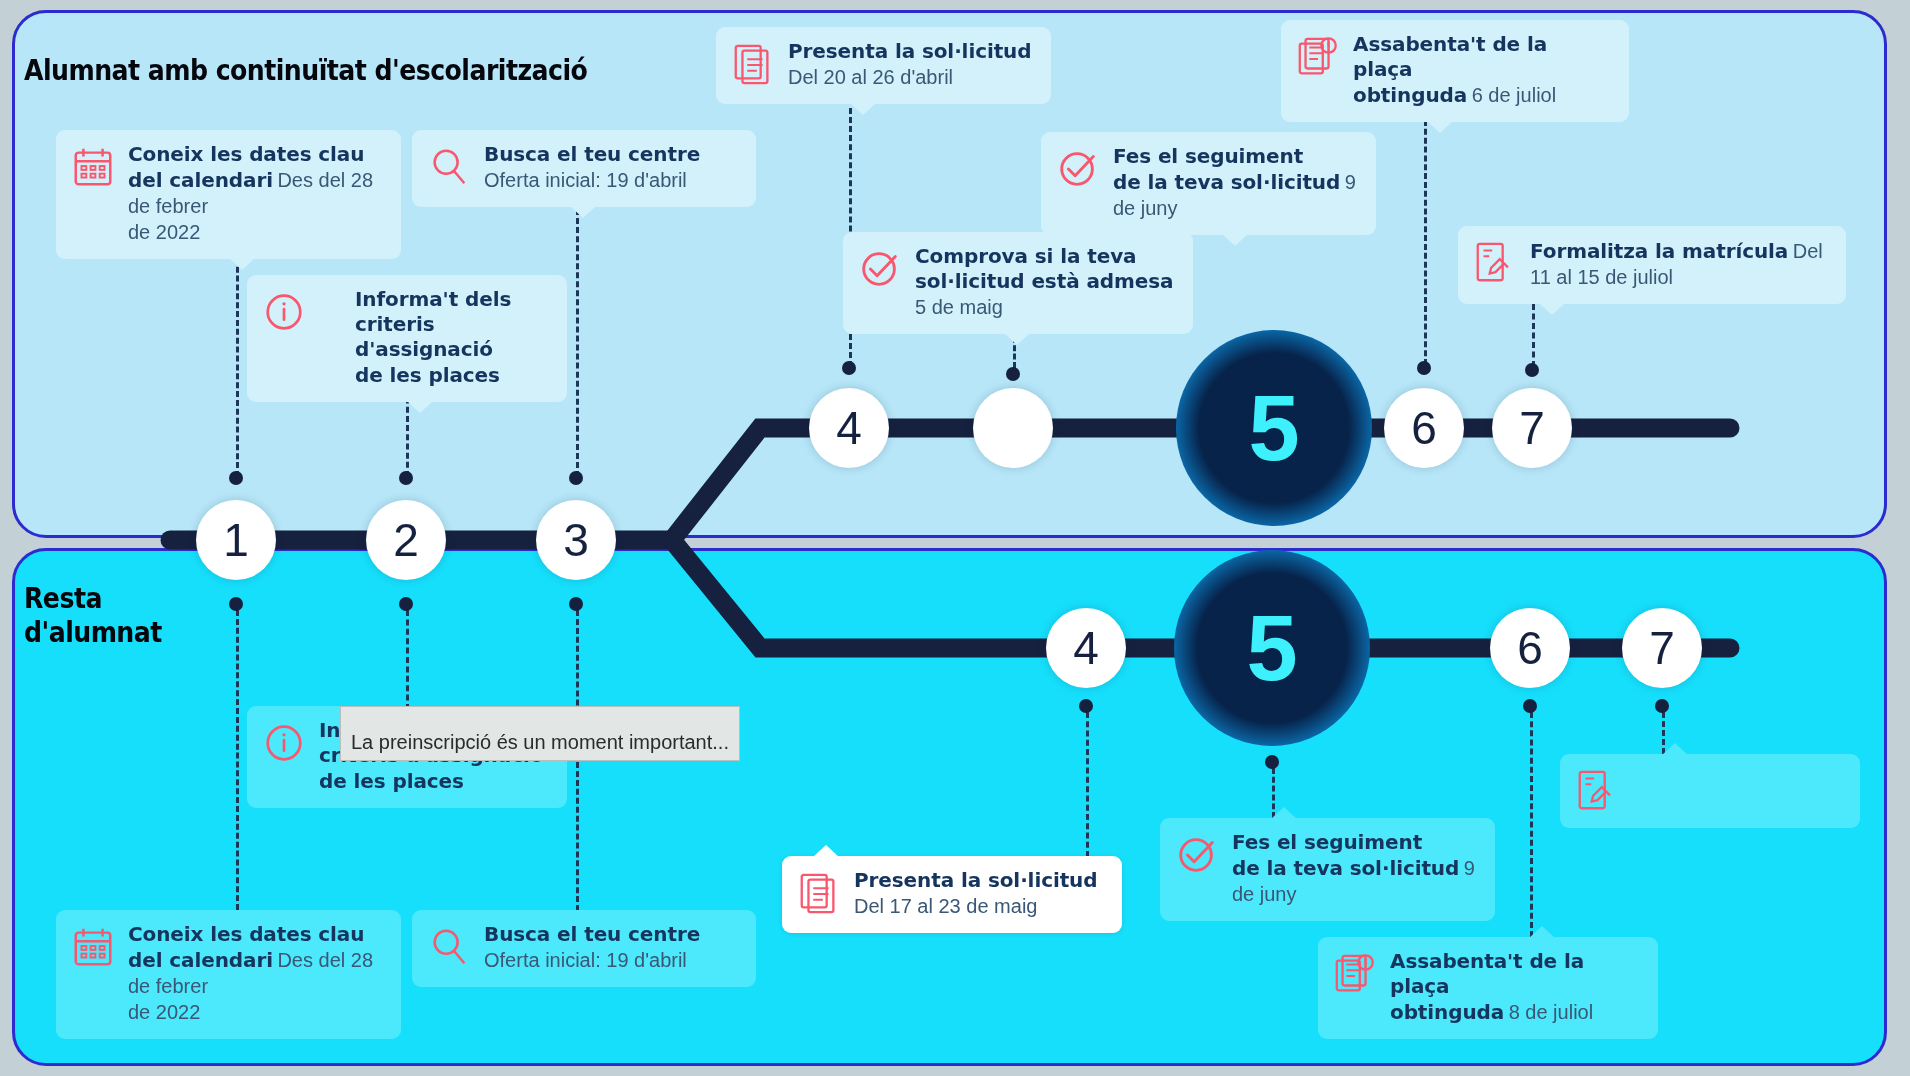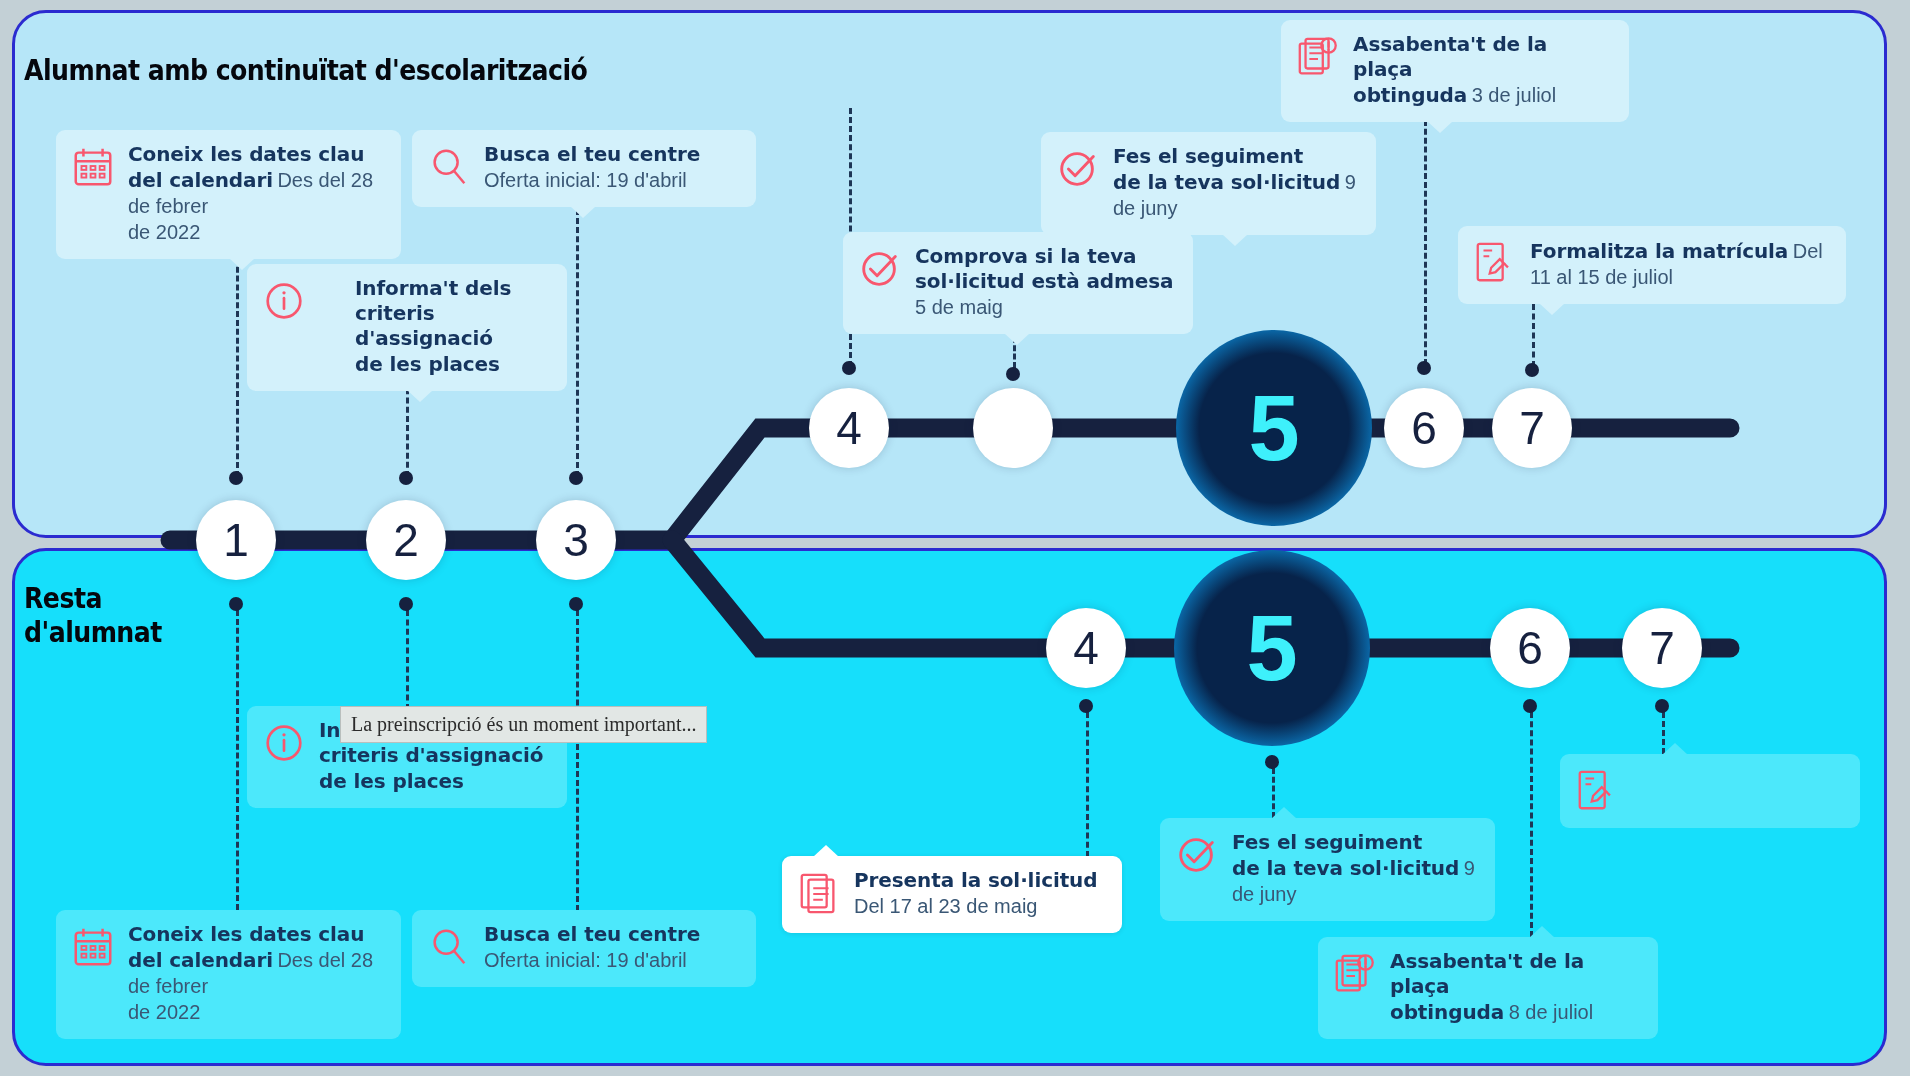--- a/index.html
+++ b/index.html
@@ -131,24 +131,24 @@
     white-space: pre-line;
     margin-top: 1px;
   }
 
   
   #tooltip {
     position: absolute;
     background: #e2e7e5;
     border: 1px solid #b9bfbd;
     color: #2b2b2b;
-    font-family: Liberation Serif, serif;
+    font-family: Liberation Sans, sans-serif;
     font-size: 20px;
     line-height: 24px;
-    padding: 5px 10px 6px 10px;
+    padding: 23px 10px 6px 10px;
     white-space: nowrap;
     z-index: 60;
   }
 </style>
 </head>
 <body>
 
 <div id="stage">
 
   <div class="panel" id="panel-top"></div>
@@ -252,37 +252,51 @@
           <path d="M29.5 28.5L40 41"></path>
       </svg>
     </span>
     <span class="body">
       <span class="ttl">Busca el teu centre</span>
       <span class="sub">Oferta inicial: 19 d'abril</span>
     </span>
     <span class="beak" style="left:46%;"></span>
   </div>
 
-  <div class="card on-light" style="left:247px; top:264px; width:320px;gap:48px;">
+  <div class="card on-light" style="left:247px; top:275px; width:320px;gap:48px;">
     <span class="icon">
       <svg viewBox="0 0 48 48" fill="none" stroke="#f8576e" stroke-width="2.8">
         <circle cx="24" cy="24" r="17"></circle>
         <path d="M24 21v11" stroke-linecap="round"></path>
         <circle cx="24" cy="15.5" r="1.7" fill="#f8576e" stroke="none"></circle>
       </svg>
     </span>
     <span class="body">
       <span class="ttl">Informa't dels
 criteris d'assignació
 de les places</span>
       <span class="sub"></span>
     </span>
     <span class="beak" style="left:50%;"></span>
   </div>
 
+  <div class="card on-light" style="left:716px; top:27px; width:335px;">
+    <span class="icon">
+      <svg viewBox="0 0 48 48" fill="none" stroke="#f8576e" stroke-width="2.4">
+        <rect x="6" y="5" width="26" height="34" rx="2"></rect>
+        <rect x="13" y="10" width="26" height="34" rx="2"></rect>
+        <path d="M18 19h16M18 25h16M18 31h10" stroke-width="2"></path>
+      </svg>
+    </span>
+    <span class="body">
+      <span class="ttl">Presenta la sol·licitud</span>
+      <span class="sub">Del 20 al 26 d'abril</span>
+    </span>
+    <span class="beak" style="left:40%;"></span>
+  </div>
 
   <div class="card on-light" style="left:843px; top:232px; width:350px;">
     <span class="icon">
       <svg viewBox="0 0 48 48" fill="none" stroke="#f8576e" stroke-width="3" stroke-linecap="round" stroke-linejoin="round">
         <circle cx="23" cy="24" r="16"></circle>
         <path d="M14 24l7 7L40 11"></path>
       </svg>
     </span>
     <span class="body">
       <span class="ttl">Comprova si la teva
@@ -313,21 +327,21 @@
         <rect x="5" y="10" width="24" height="31" rx="2"></rect>
         <rect x="11" y="5" width="24" height="31" rx="2"></rect>
         <path d="M15 14h14M15 20h14M15 26h9" stroke-width="2"></path>
         <circle cx="35" cy="12" r="7.5" stroke-width="2.4"></circle>
         <path d="M35 8.5v5M35 16.2v.6" stroke-linecap="round" stroke-width="2.2"></path>
       </svg>
     </span>
     <span class="body">
       <span class="ttl">Assabenta't de la plaça
 obtinguda</span>
-      <span class="sub">3 de juliol</span>
+      <span class="sub">6 de juliol</span>
     </span>
     <span class="beak" style="left:42%;"></span>
   </div>
 
   <div class="card on-light" style="left:1458px; top:226px; width:388px;">
     <span class="icon">
       <svg viewBox="0 0 48 48" fill="none" stroke="#f8576e" stroke-width="2.4">
         <rect x="6" y="4" width="26" height="38" rx="2"></rect>
         <path d="M12 11h9M12 17h6" stroke-width="2"></path>
         <path d="M29 20l-9 9 -1.5 6 6-1.5 9-9z"></path>

